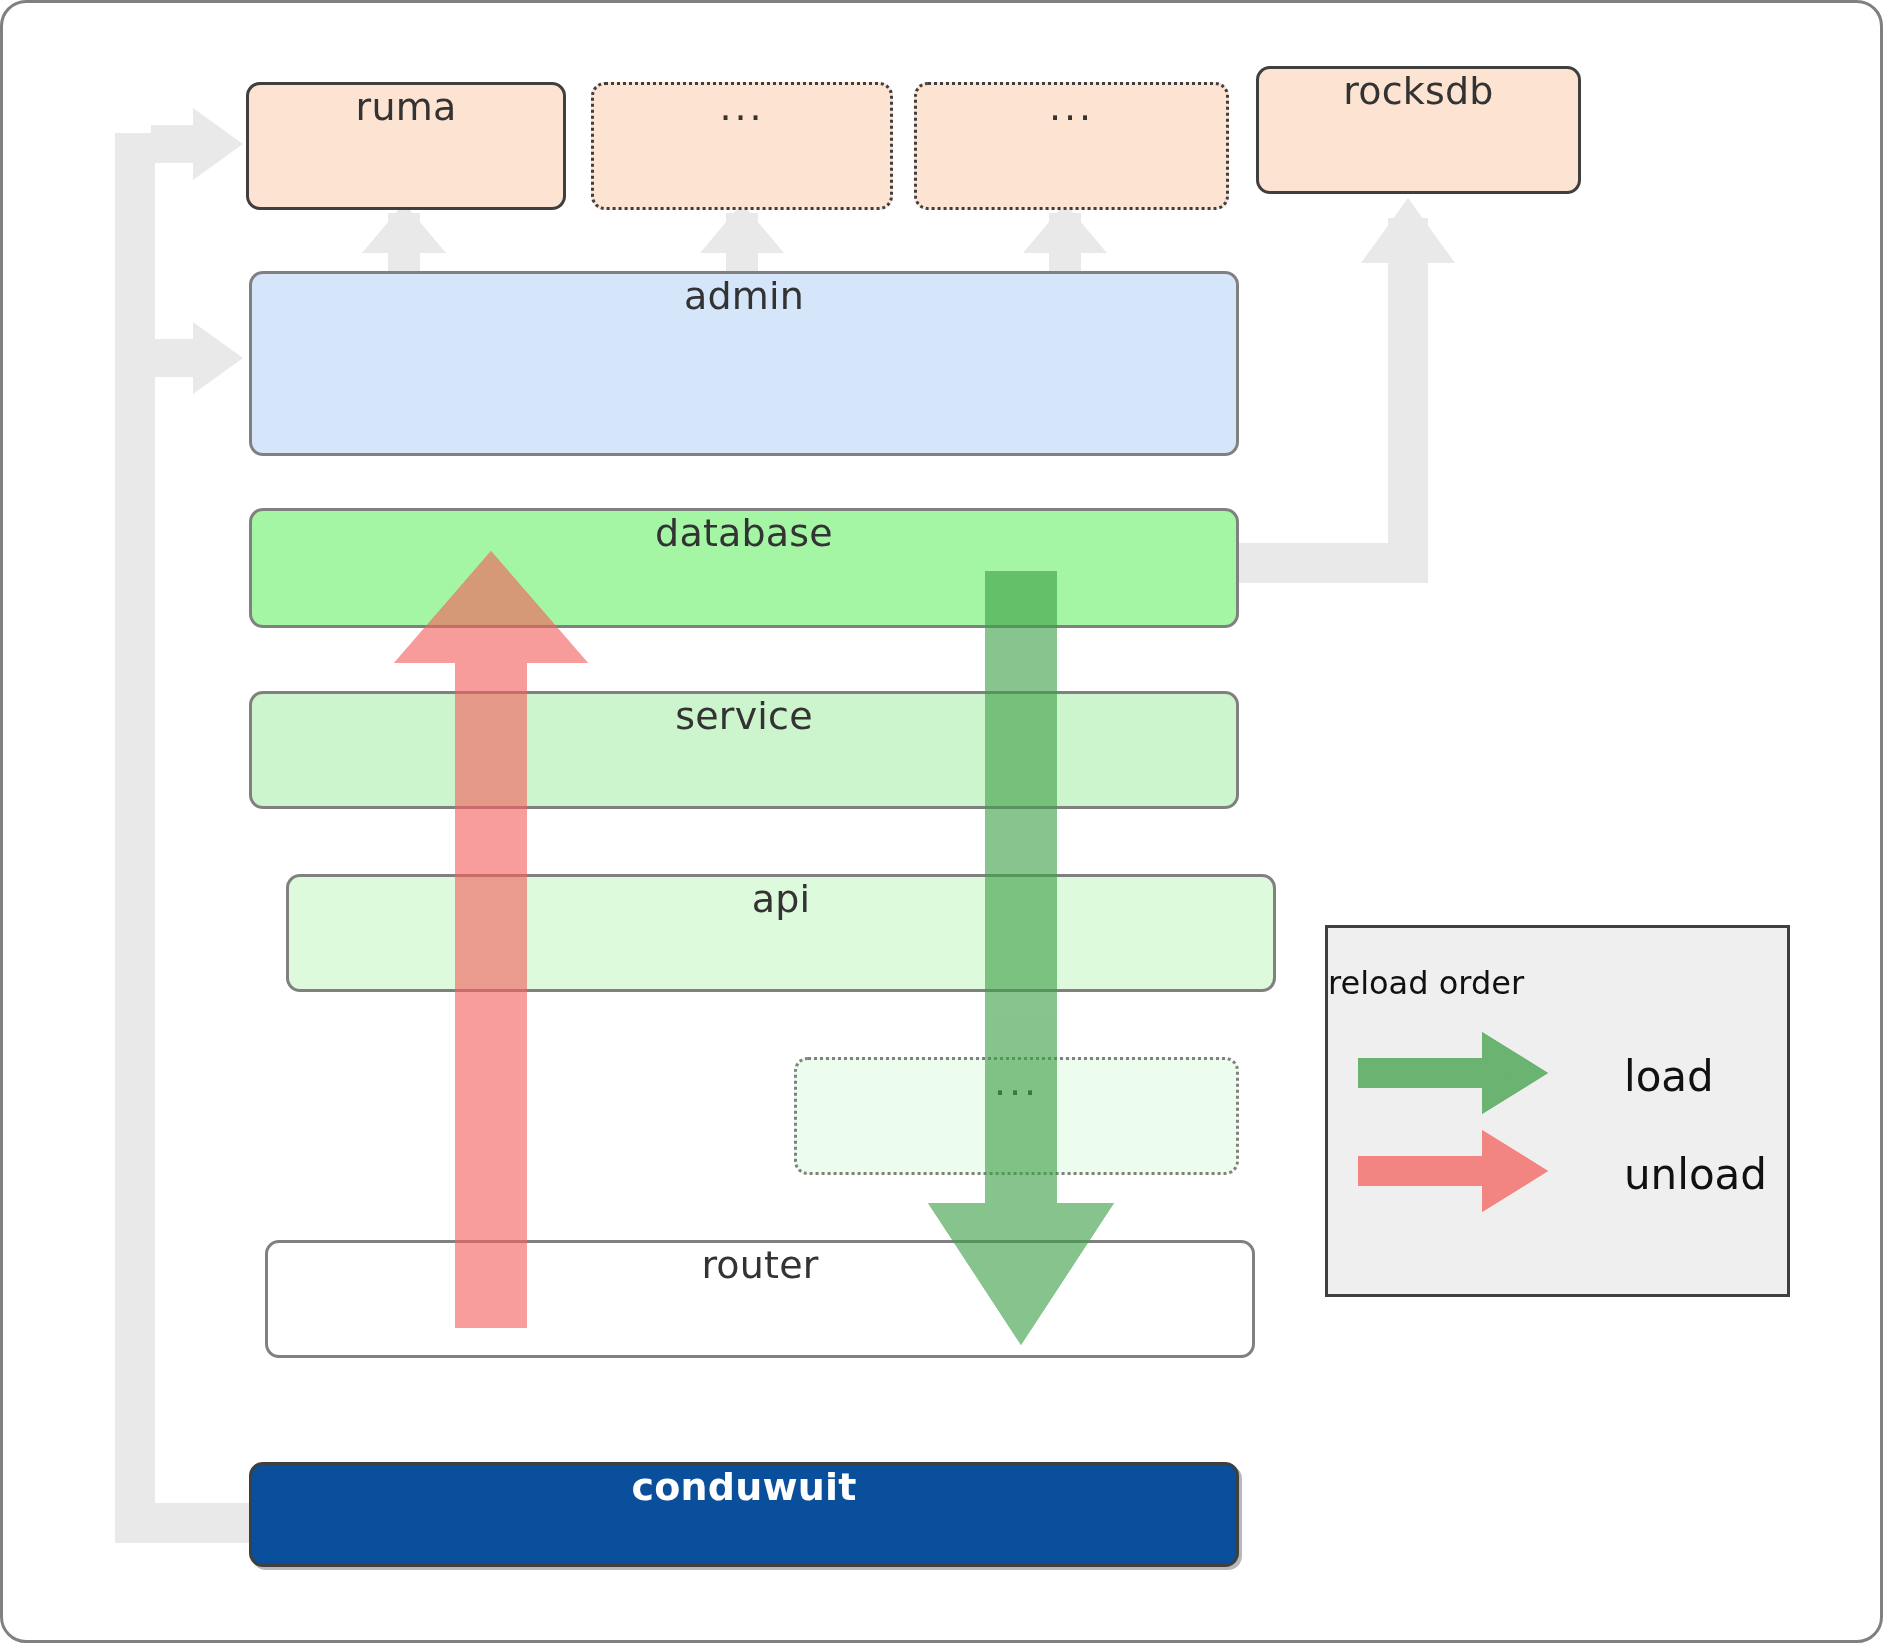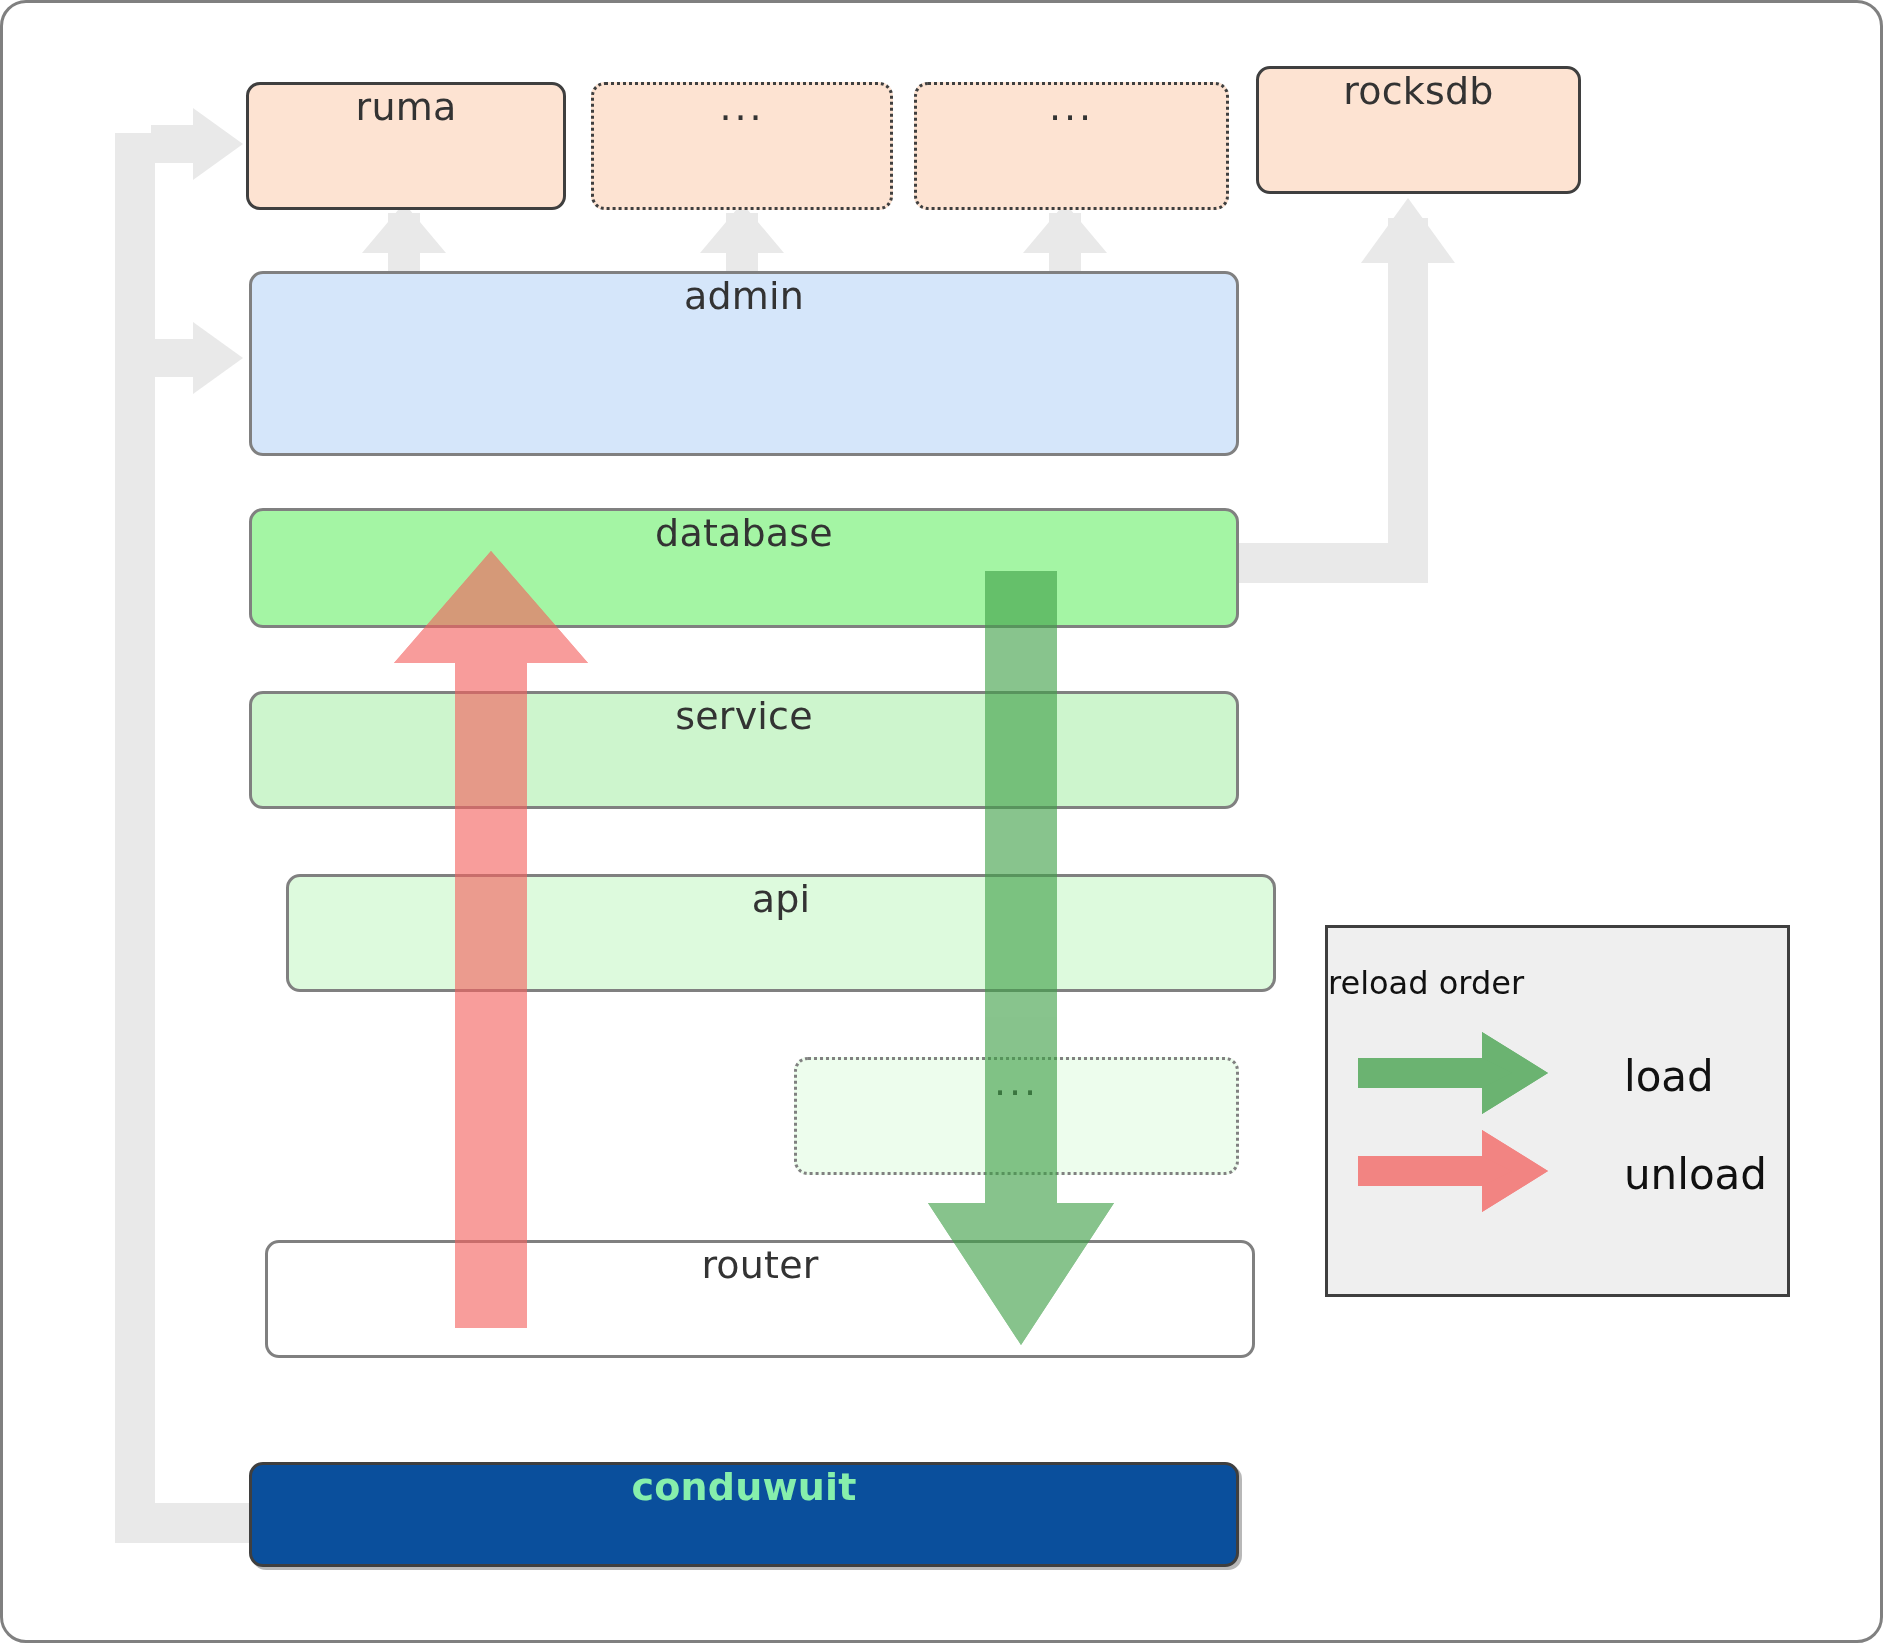--- a/index.html
+++ b/index.html
@@ -51,21 +51,21 @@
   .box.shadowed {
     box-shadow: 3px 3px 0 rgba(0,0,0,0.28);
   }
   .peach { background: #fde3d2; }
   .bluebox { background: #d5e6fa; }
   .green1 { background: #a4f5a4; }
   .green2 { background: #cdf5cd; }
   .green3 { background: #ddfadd; }
   .green4 { background: #edfded; }
   .whitebox { background: #ffffff; }
-  .navy { background: #0a4f9c; color: #86efac; font-weight: bold; }
+  .navy { background: #0a4f9c; color: #ffffff; font-weight: bold; }
 
   .legend {
     position: absolute;
     box-sizing: border-box;
     background: #efefef;
     border: 3px solid #3f3f3f;
   }
   .legend-title {
     position: absolute;
     width: 100%;

